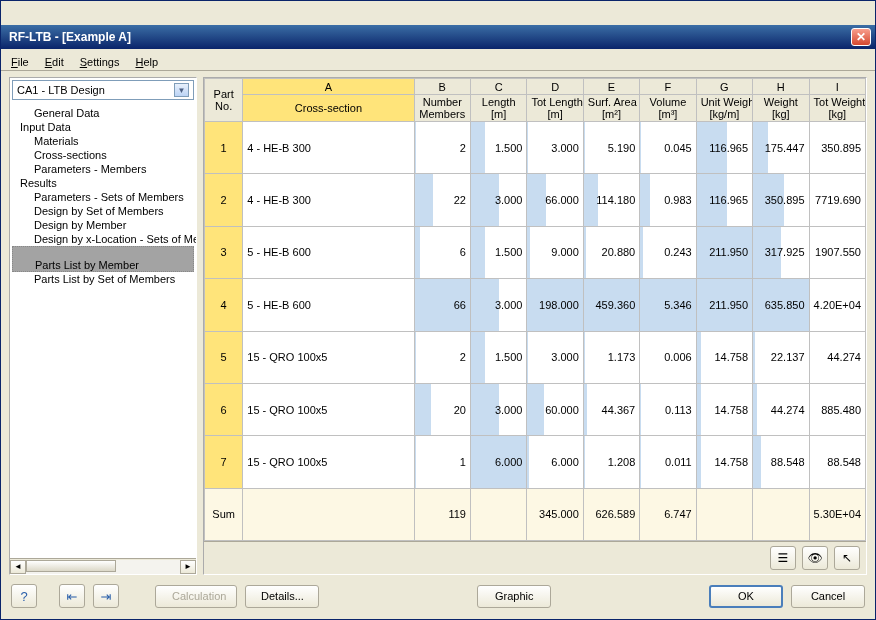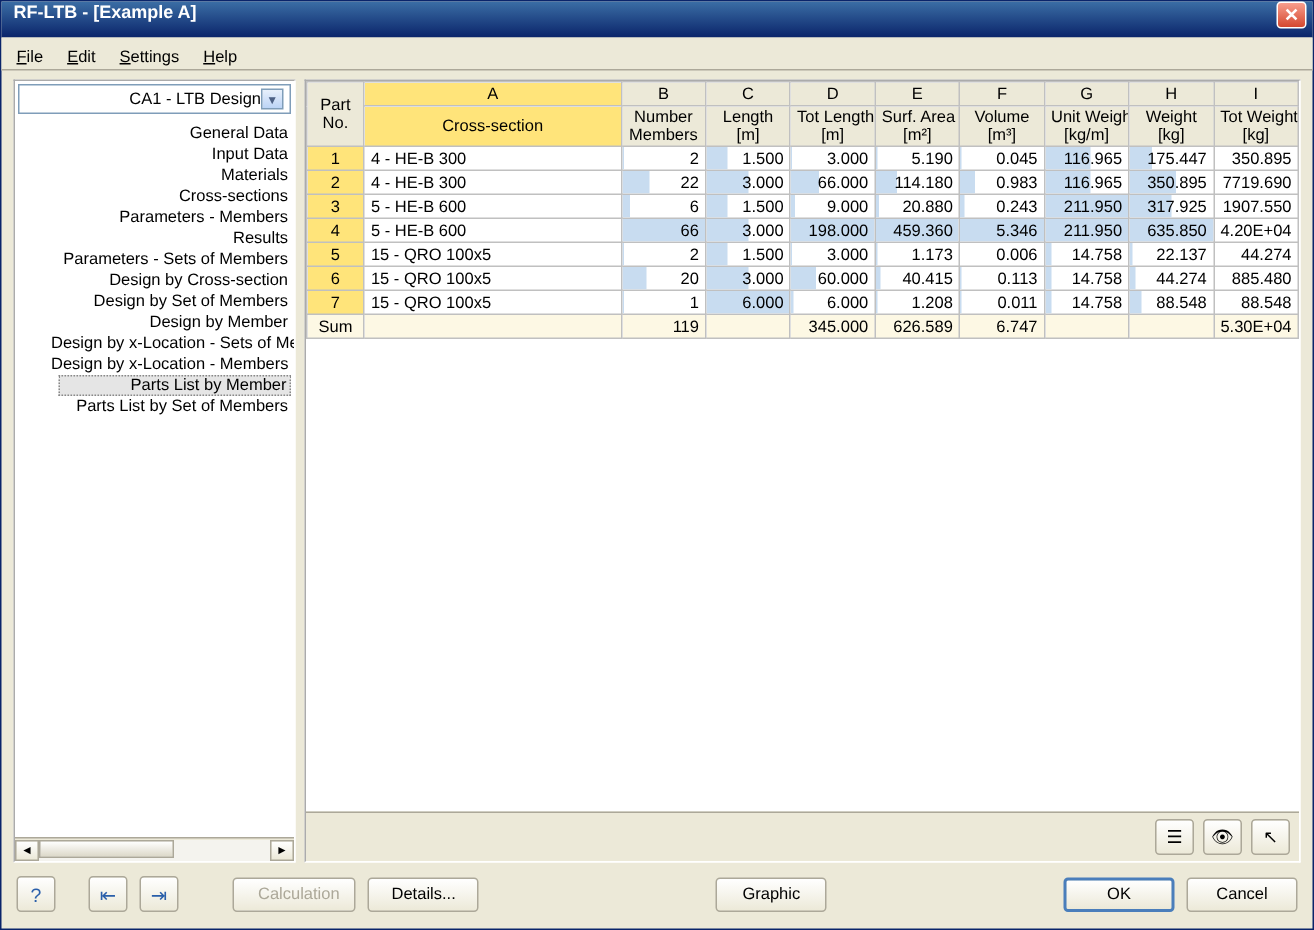--- a/index.html
+++ b/index.html
@@ -1,40 +1,40 @@
 <!DOCTYPE html>
 <html><head>
 <meta charset="utf-8">
 <style>
   * { box-sizing: border-box; }
   html, body { margin: 0; padding: 0; font-family: "Tahoma", "Segoe UI", sans-serif; font-size: 11px; background: #ece9d8; }
   .window { width: 876px; height: 620px; border: 1px solid #0a246a; display: flex; flex-direction: column; background: #ece9d8; }
-  .titlebar { height: 24px; background: linear-gradient(to bottom, #3b6ea5 0%, #0a246a 100%); color: #fff; display: flex; padding: 0 4px; font-weight: bold; font-size: 12px; }
+  .titlebar { height: 24px; background: linear-gradient(to bottom, #3b6ea5 0%, #0a246a 100%); color: #fff; display: flex; align-items: center; padding: 0 4px; font-weight: bold; font-size: 12px; margin-top: 24px; }
   .titlebar .title { flex: 1; padding-left: 4px; }
   .titlebar .close { width: 20px; height: 18px; background: linear-gradient(to bottom, #f89e8d, #d4482f); border: 1px solid #fff; border-radius: 3px; display: flex; align-items: center; justify-content: center; color: #fff; font-weight: bold; cursor: pointer; font-size: 12px; }
   .menubar { height: 22px; background: #ece9d8; display: flex; align-items: flex-end; border-bottom: 1px solid #aca899; padding: 0 2px; }
   .menubar .menu-item { padding: 2px 8px; cursor: pointer; }
   .menubar .menu-item span { text-decoration: underline; }
   .body-area { flex: 1; display: flex; flex-direction: column; padding: 6px 8px 8px 8px; }
   .main-split { flex: 1; display: flex; gap: 6px; min-height: 0; }
-  .left-panel { width: 188px; display: flex; flex-direction: column; border: 1px inset #fff; background: #fff; text-align: right; }
+  .left-panel { width: 188px; display: flex; flex-direction: column; border: 1px inset #fff; background: #fff; }
   .combo { margin: 0; border: none; border-bottom: 1px solid #aca899; background: #fff; display: flex; align-items: center; padding: 2px 4px; height: 20px; margin: 2px; border: 1px solid #7f9db9; }
   .combo span { flex: 1; }
   .combo .combo-arrow { width: 15px; height: 14px; background: linear-gradient(to bottom,#e8f0fb,#bcd4f6); border: 1px solid #7f9db9; display: flex; align-items: center; justify-content: center; font-size: 8px; color: #4d6185; cursor: pointer;}
   .tree { flex: 1; overflow: hidden; padding: 4px 2px; white-space: nowrap; }
   .tree .tree-item { padding: 1px 2px 1px 8px; cursor: pointer; }
   .tree .tree-item.child { padding-left: 22px; }
-  .tree .tree-item.selected { background: #e5e5e5; border: 1px dotted #888; padding-top:0; padding-bottom:0;margin-left:27px; }
+  .tree .tree-item.selected { background: #a3a3a3; border: 1px dotted #888; padding-top:12px; padding-bottom:0; }
   .hscroll { height: 16px; background: #ece9d8; border-top: 1px solid #aca899; display: flex; align-items: center; }
   .hscroll .sbtn { width: 16px; height: 14px; border: 1px solid #aca899; background: linear-gradient(#fff,#ece9d8); display: flex; align-items: center; justify-content: center; font-size: 8px; cursor: pointer; }
   .hscroll .strack { flex: 1; background: #f4f3ee; height: 14px; position: relative; }
   .hscroll .sthumb { position: absolute; left: 0; width: 90px; height: 12px; top: 0; border: 1px solid #aca899; background: linear-gradient(#fff,#dcd8c8); }
   .right-panel { flex: 1; display: flex; flex-direction: column; border: 1px inset #fff; background: #fff; min-width: 0; }
   .panel-title { font-weight: bold; background: #ece9d8; padding: 3px 6px; border-bottom: 1px solid #aca899; font-size: 12px; }
-  .grid-wrap { flex: 1; overflow: hidden; background: #fff; display: flex; flex-direction: column; }
+  .grid-wrap { flex: 1; overflow: hidden; background: #fff; display: flex; flex-direction: row; }
   table.grid { border-collapse: collapse; width: 100%; table-layout: fixed; font-size: 11px; }
   table.grid th, table.grid td { border: 1px solid #c0c0c0; padding: 1px 4px; height: 16px; overflow: hidden; white-space: nowrap; }
   table.grid th { background: #ece9d8; font-weight: normal; text-align: center; }
   table.grid th.selcol { background: #ffe47a; }
   table.grid td { text-align: right; }
   table.grid td.rowhdr { background: #ece9d8; text-align: center; }
   table.grid td.rowhdr.sel { background: #ffe47a; }
   table.grid td.txt { text-align: left; }
   table.grid td.bar { position: relative; }
   table.grid td.bar .barfill { position: absolute; left:0; top:0; bottom:0; background: #c8dcf0; }
@@ -75,25 +75,23 @@
           <div class="combo-arrow">▼</div>
         </div>
         <div class="tree">
           <div class="tree-item child">General Data</div>
           <div class="tree-item">Input Data</div>
           <div class="tree-item child">Materials</div>
           <div class="tree-item child">Cross-sections</div>
           <div class="tree-item child">Parameters - Members</div>
           <div class="tree-item">Results</div>
           <div class="tree-item child">Parameters - Sets of Members</div>
-          <div class="tree-item child">Design by Cross-section</div>
           <div class="tree-item child">Design by Set of Members</div>
           <div class="tree-item child">Design by Member</div>
           <div class="tree-item child">Design by x-Location - Sets of Members</div>
-          <div class="tree-item child">Design by x-Location - Members</div>
           <div class="tree-item child selected">Parts List by Member</div>
           <div class="tree-item child">Parts List by Set of Members</div>
         </div>
         <div class="hscroll">
           <div class="sbtn">◄</div>
           <div class="strack">
               <div class="sthumb"></div>
             </div>
           <div class="sbtn">►</div>
         </div>
@@ -198,21 +196,21 @@
                   <td class="bar"><div class="barfill" style="width: 6.96296%;"></div><span class="val">14.758</span></td>
                   <td class="bar"><div class="barfill" style="width: 3.48148%;"></div><span class="val">22.137</span></td>
                   <td>44.274</td>
                 </tr>
                 <tr>
                   <td class="rowhdr sel">6</td>
                   <td class="txt">15 - QRO 100x5</td>
                   <td class="bar"><div class="barfill" style="width: 30.303%;"></div><span class="val">20</span></td>
                   <td class="bar"><div class="barfill" style="width: 50%;"></div><span class="val">3.000</span></td>
                   <td class="bar"><div class="barfill" style="width: 30.303%;"></div><span class="val">60.000</span></td>
-                  <td class="bar"><div class="barfill" style="width: 5.10711%;"></div><span class="val">40.415</span></td>
+                  <td class="bar"><div class="barfill" style="width: 5.10711%;"></div><span class="val">44.367</span></td>
                   <td class="bar"><div class="barfill" style="width: 2.11373%;"></div><span class="val">0.113</span></td>
                   <td class="bar"><div class="barfill" style="width: 6.96296%;"></div><span class="val">14.758</span></td>
                   <td class="bar"><div class="barfill" style="width: 6.96296%;"></div><span class="val">44.274</span></td>
                   <td>885.480</td>
                 </tr>
                 <tr>
                   <td class="rowhdr sel">7</td>
                   <td class="txt">15 - QRO 100x5</td>
                   <td class="bar"><div class="barfill" style="width: 1.51515%;"></div><span class="val">1</span></td>
                   <td class="bar"><div class="barfill" style="width: 100%;"></div><span class="val">6.000</span></td>

